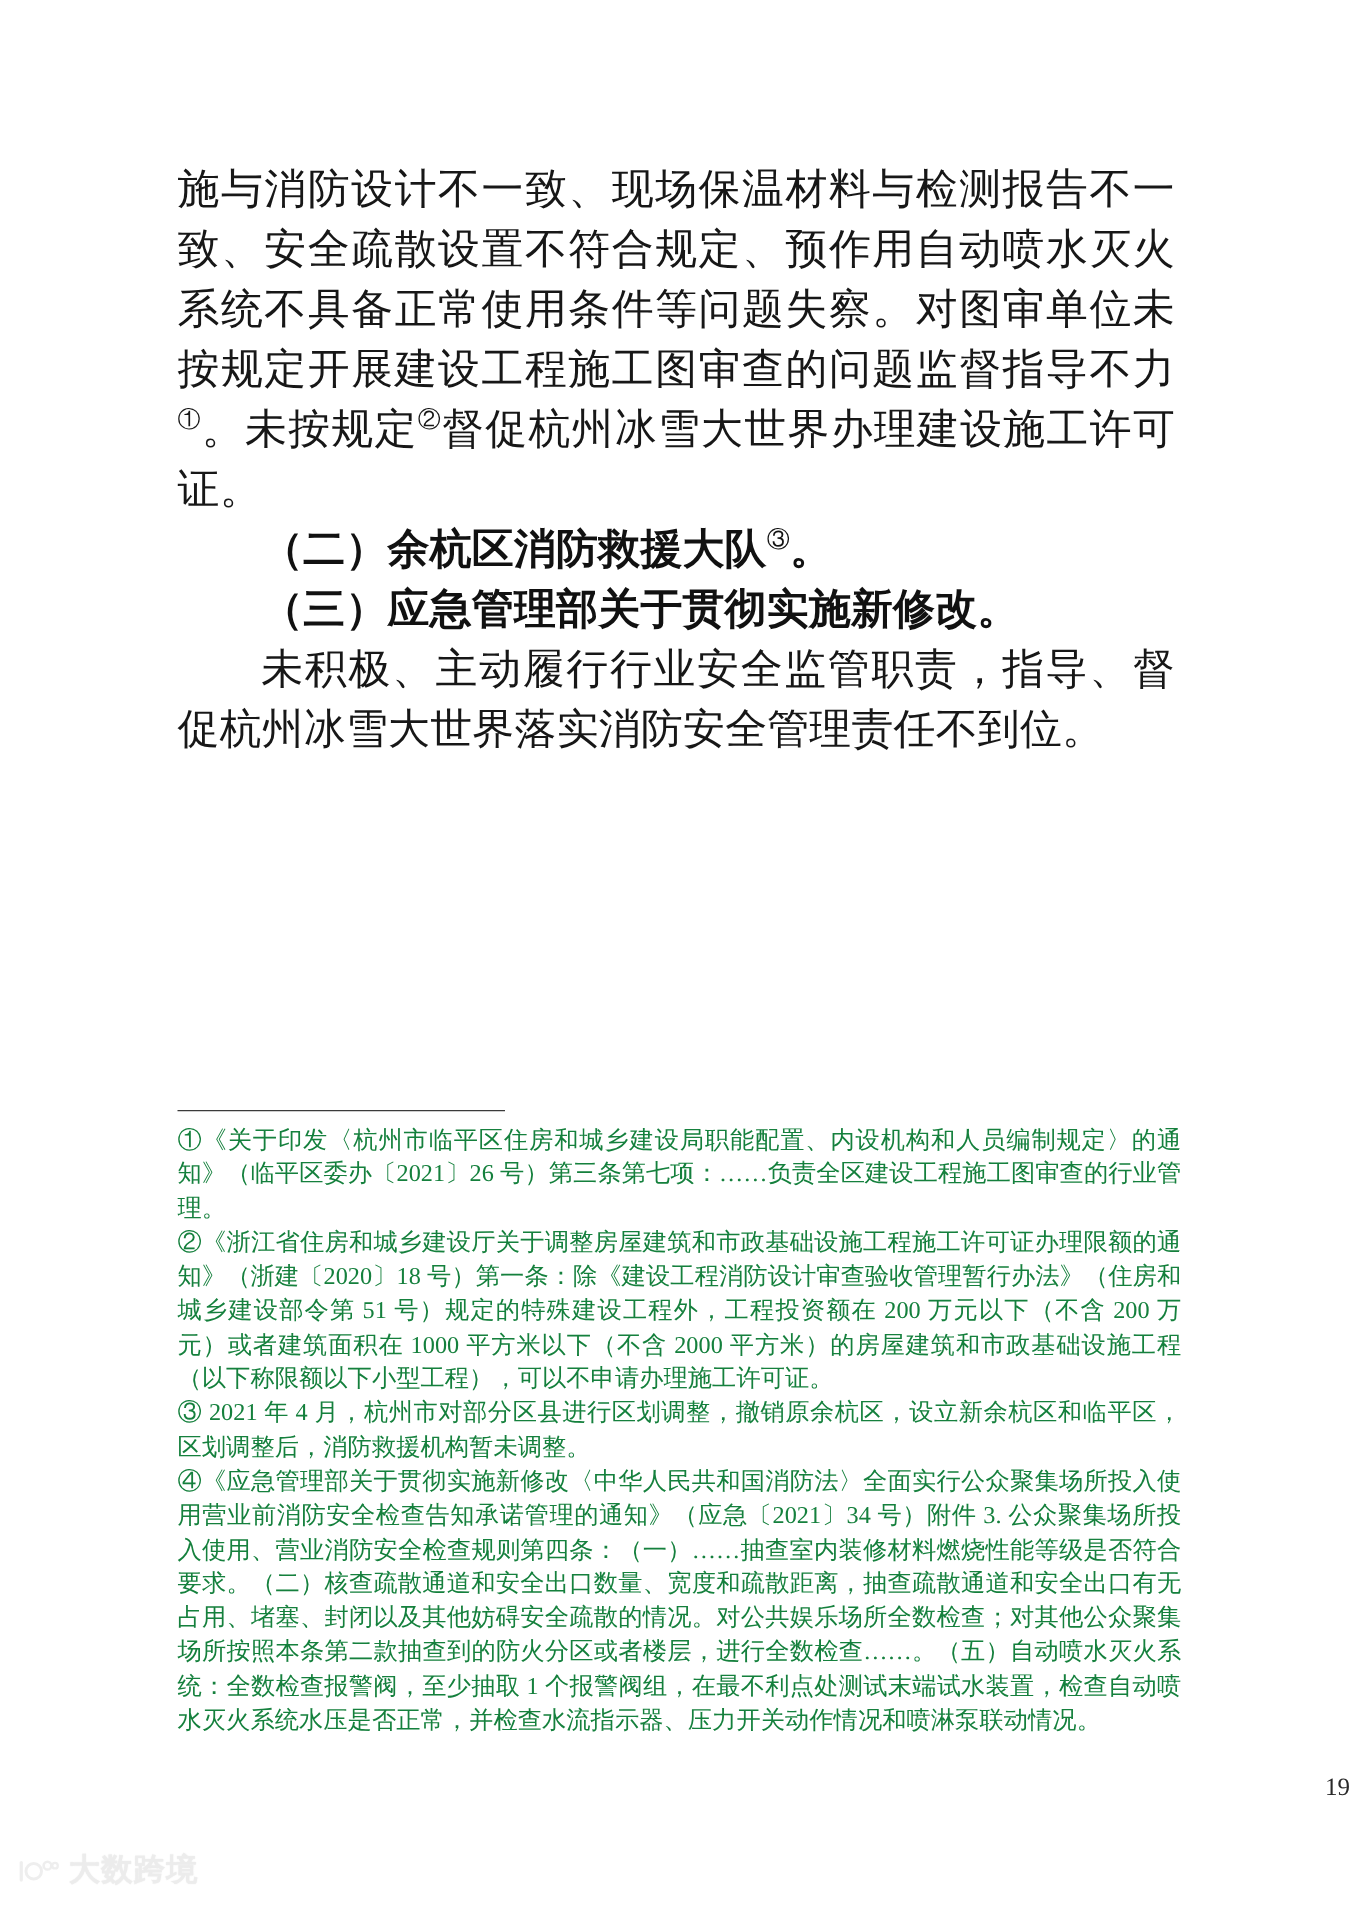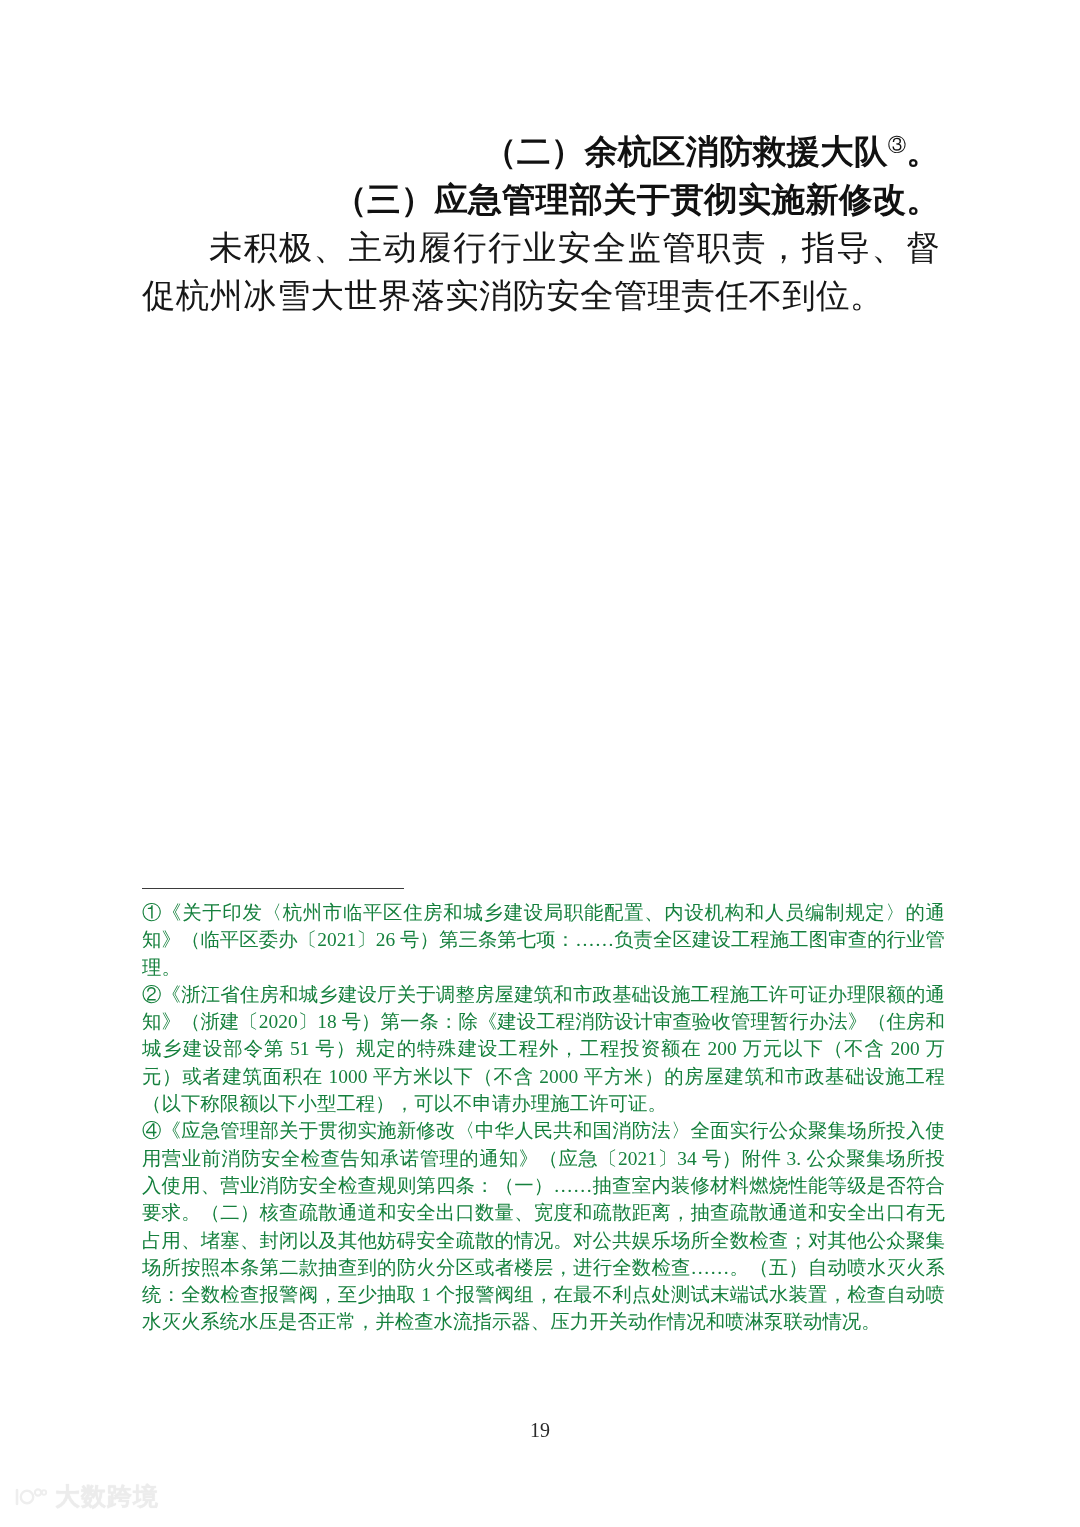--- a/index.html
+++ b/index.html
@@ -41,21 +41,20 @@
     text-indent: 67px;
   }
   .heading {
     font-size: 33.5px;
     line-height: 48px;
     color: #111111;
     font-weight: bold;
     text-indent: 67px;
     margin: 0;
     letter-spacing: 0.2px;
-    text-align: right;
   }
   .heading .tail {
     font-weight: bold;
   }
   sup.fn {
     font-size: 0.55em;
     vertical-align: super;
     line-height: 0;
     font-weight: normal;
   }
@@ -85,21 +84,21 @@
     letter-spacing: 0.05px;
     font-family: "Liberation Serif", "DejaVu Serif", serif;
   }
 
   
   .page-number {
     position: absolute;
     left: 0;
     right: 0;
     top: 1419px;
-    text-align: center;
+    text-align: right;
     font-size: 20px;
     color: #2a2a2a;
     font-family: "Liberation Serif", "DejaVu Serif", serif;
   }
 
   
   .watermark {
     position: absolute;
     left: 14px;
     top: 1484px;
@@ -124,35 +123,37 @@
     text-shadow: 0 0 1px #d8d8d8;
   }
 </style>
 </head>
 <body>
 
 <div class="page">
 
   <div class="body-area">
 
+    <p class="para"><span>施与消防设计不一致、现场保温材料与检测报告不一致、安全疏散设置不符合规定、预作用自动喷水灭火系统不具备正常使用条件等问题失察。对图审单位未按规定开展建设工程施工图审查的问题监督指导不力</span><sup class="fn">①</sup><span>。未按规定</span><sup class="fn">②</sup><span>督促杭州冰雪大世界办理建设施工许可证。</span></p>
 
     <p class="heading"><span>（二）余杭区消防救援大队</span><sup class="fn">③</sup><span class="tail">。</span></p>
 
 
     <p class="heading">（三）应急管理部关于贯彻实施新修改。</p>
 
     <p class="para indent">未积极、主动履行行业安全监管职责，指导、督促杭州冰雪大世界落实消防安全管理责任不到位。</p>
 
   </div>
 
   <div class="fn-rule"></div>
 
   <div class="footnotes">
     <p class="fn-item">①《关于印发〈杭州市临平区住房和城乡建设局职能配置、内设机构和人员编制规定〉的通知》（临平区委办〔2021〕26 号）第三条第七项：……负责全区建设工程施工图审查的行业管理。</p>
     <p class="fn-item">②《浙江省住房和城乡建设厅关于调整房屋建筑和市政基础设施工程施工许可证办理限额的通知》（浙建〔2020〕18 号）第一条：除《建设工程消防设计审查验收管理暂行办法》（住房和城乡建设部令第 51 号）规定的特殊建设工程外，工程投资额在 200 万元以下（不含 200 万元）或者建筑面积在 1000 平方米以下（不含 2000 平方米）的房屋建筑和市政基础设施工程（以下称限额以下小型工程），可以不申请办理施工许可证。</p>
+    <p class="fn-item">③ 2021 年 4 月，杭州市对部分区县进行区划调整，撤销原余杭区，设立新余杭区和临平区，区划调整后，消防救援机构暂未调整。</p>
     <p class="fn-item">④《应急管理部关于贯彻实施新修改〈中华人民共和国消防法〉全面实行公众聚集场所投入使用营业前消防安全检查告知承诺管理的通知》（应急〔2021〕34 号）附件 3. 公众聚集场所投入使用、营业消防安全检查规则第四条：（一）……抽查室内装修材料燃烧性能等级是否符合要求。（二）核查疏散通道和安全出口数量、宽度和疏散距离，抽查疏散通道和安全出口有无占用、堵塞、封闭以及其他妨碍安全疏散的情况。对公共娱乐场所全数检查；对其他公众聚集场所按照本条第二款抽查到的防火分区或者楼层，进行全数检查……。（五）自动喷水灭火系统：全数检查报警阀，至少抽取 1 个报警阀组，在最不利点处测试末端试水装置，检查自动喷水灭火系统水压是否正常，并检查水流指示器、压力开关动作情况和喷淋泵联动情况。</p>
   </div>
 
   <div class="page-number">19</div>
 
   <div class="watermark">
     <svg class="wm-logo" viewBox="0 0 34 22">
       <path d="M3 4 L3 18" stroke="#e4e4e4" stroke-width="2.6" fill="none" stroke-linecap="round"></path>
       <circle cx="13" cy="11" r="6.2" stroke="#e4e4e4" stroke-width="2.4" fill="none"></circle>
       <circle cx="24" cy="6.5" r="3.1" stroke="#e4e4e4" stroke-width="2.1" fill="none"></circle>

